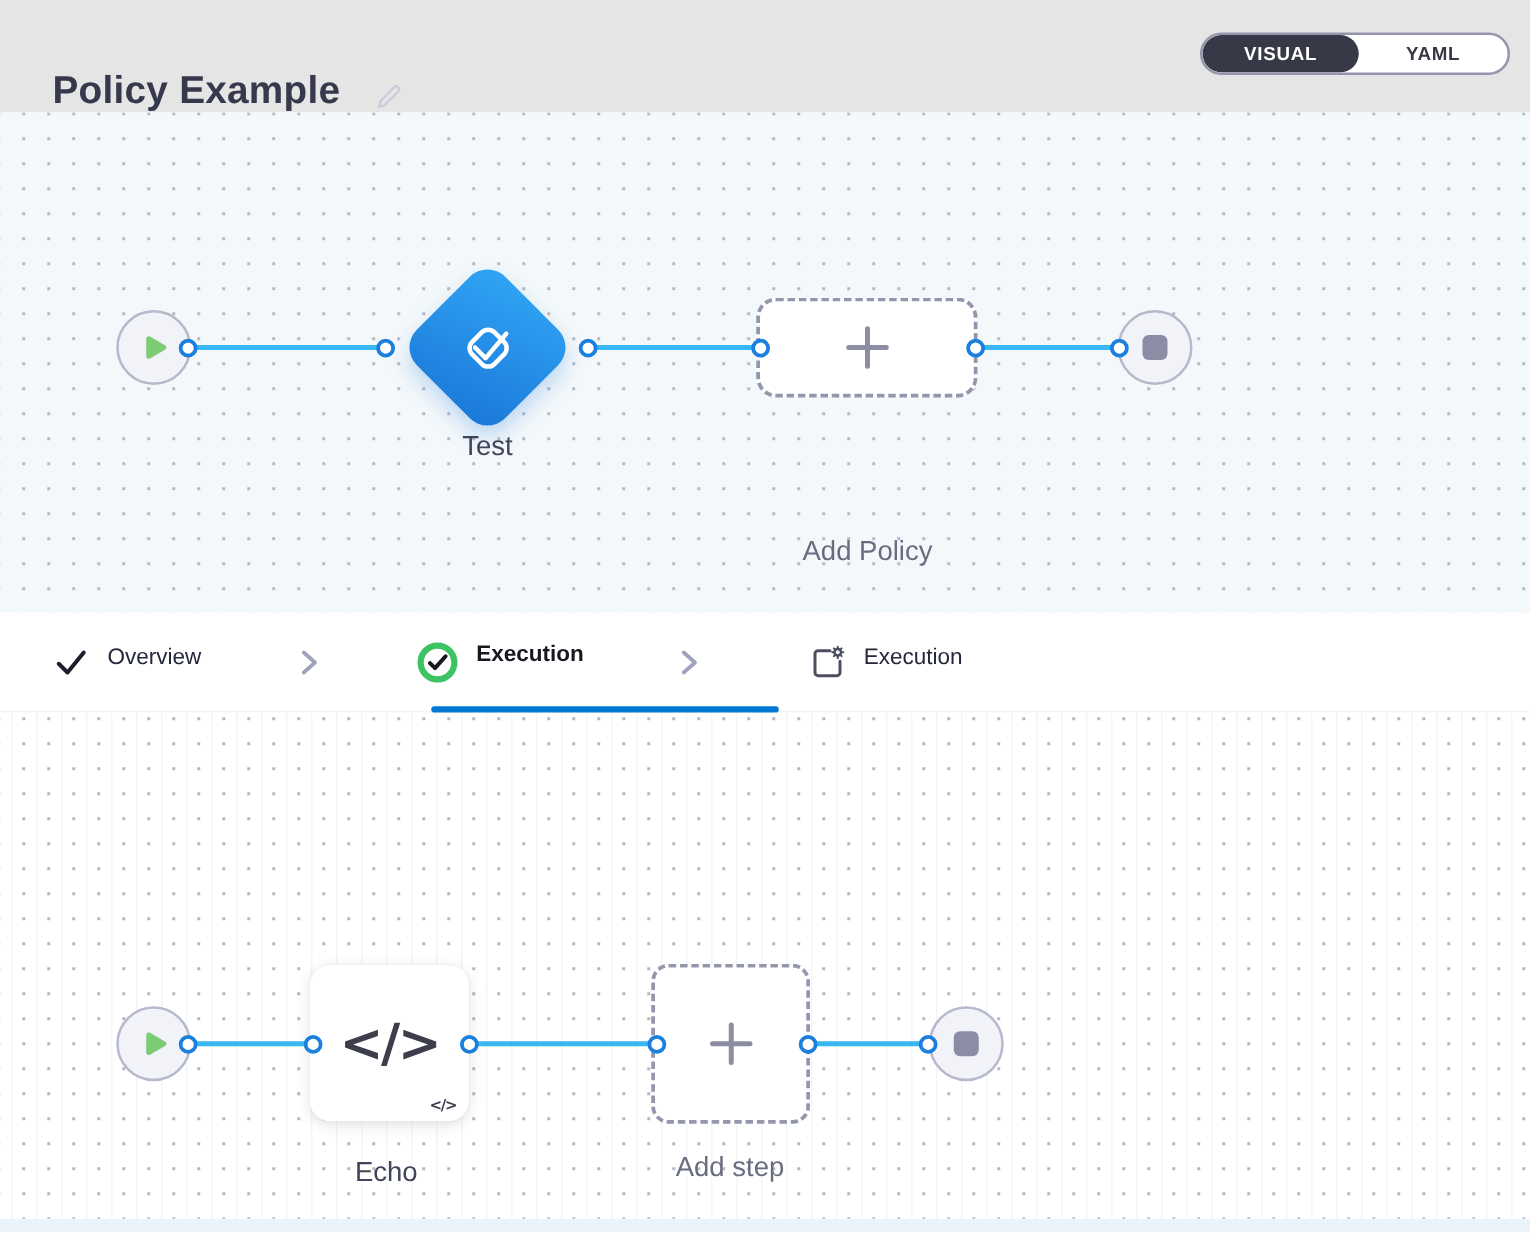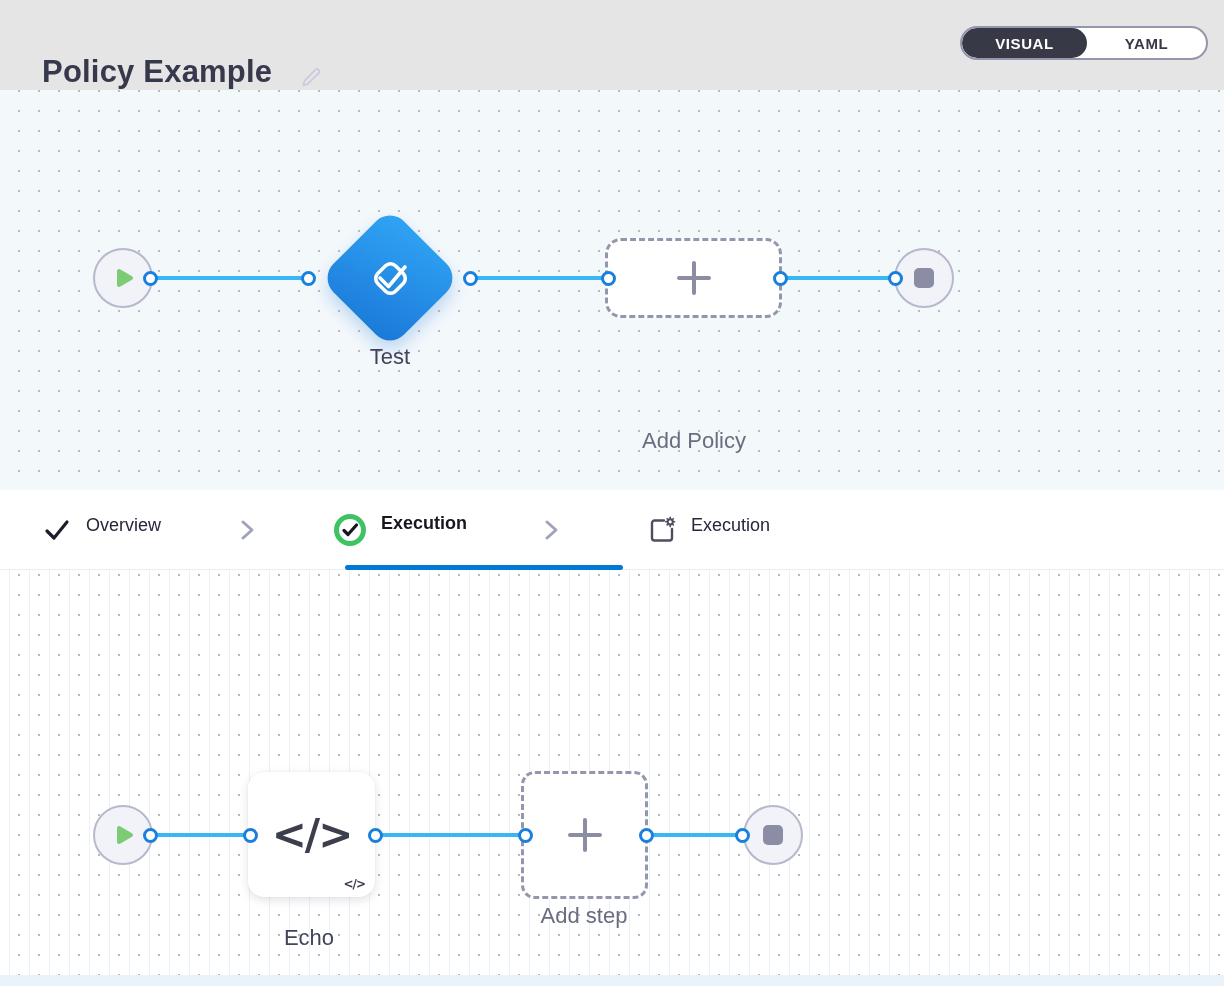--- a/index.html
+++ b/index.html
@@ -242,16 +242,16 @@
 
   <div class="link" style="left:646px;top:263px;width:96px;"></div>
   <div class="pip" style="left:639px;top:258px;"></div>
   <div class="pip" style="left:735px;top:258px;"></div>
 
   <div class="term" style="left:743px;top:235px;">
     <div class="stop-square"></div>
   </div>
 
   <div class="node-label label-dark" style="left:309px;top:355px;">Echo</div>
-  <div class="node-label label-gray" style="left:584px;top:333px;">Add step</div>
+  <div class="node-label label-gray" style="left:584px;top:351px;">Add step</div>
 </div>
 
 <div class="bottom-strip"></div>
 
 </body></html>

